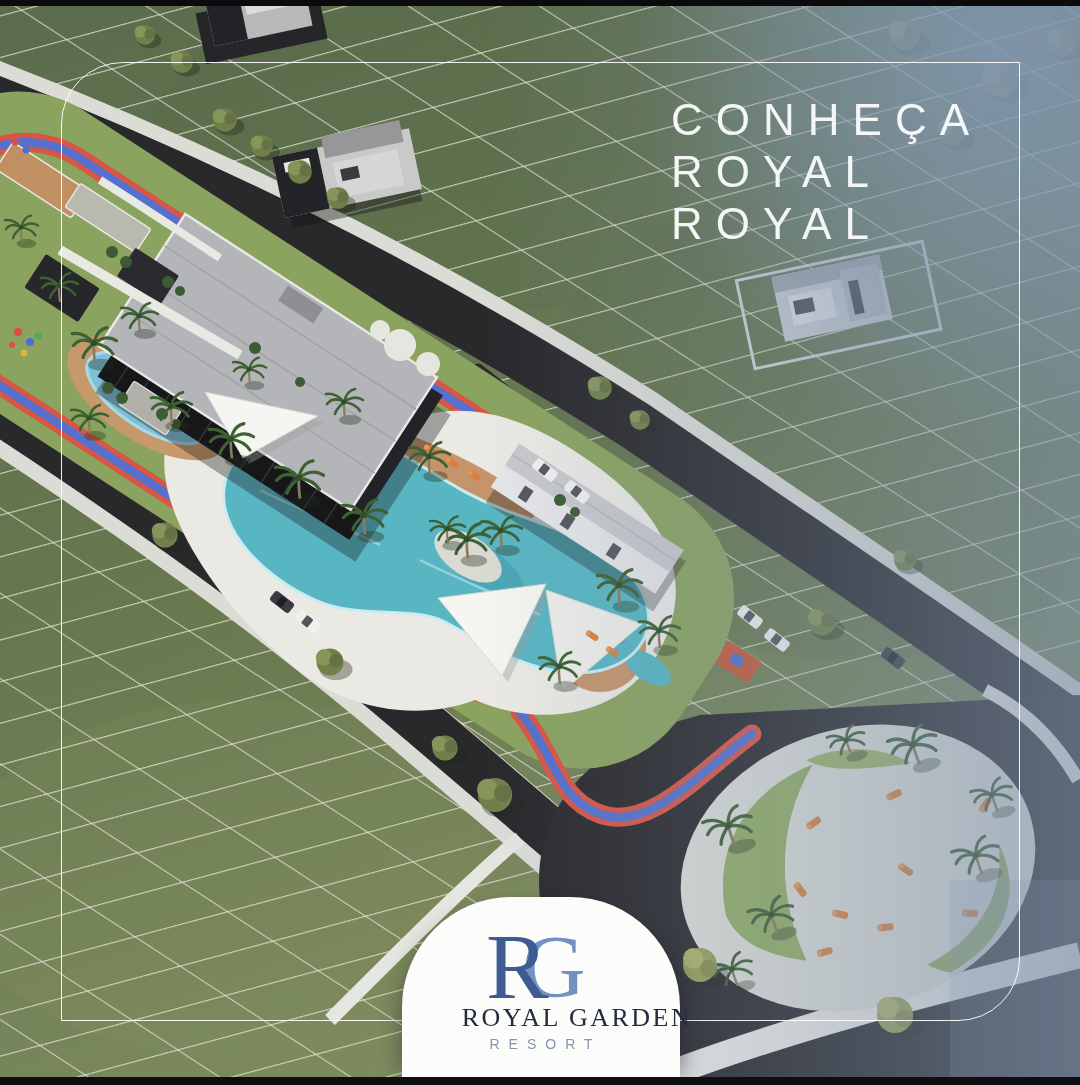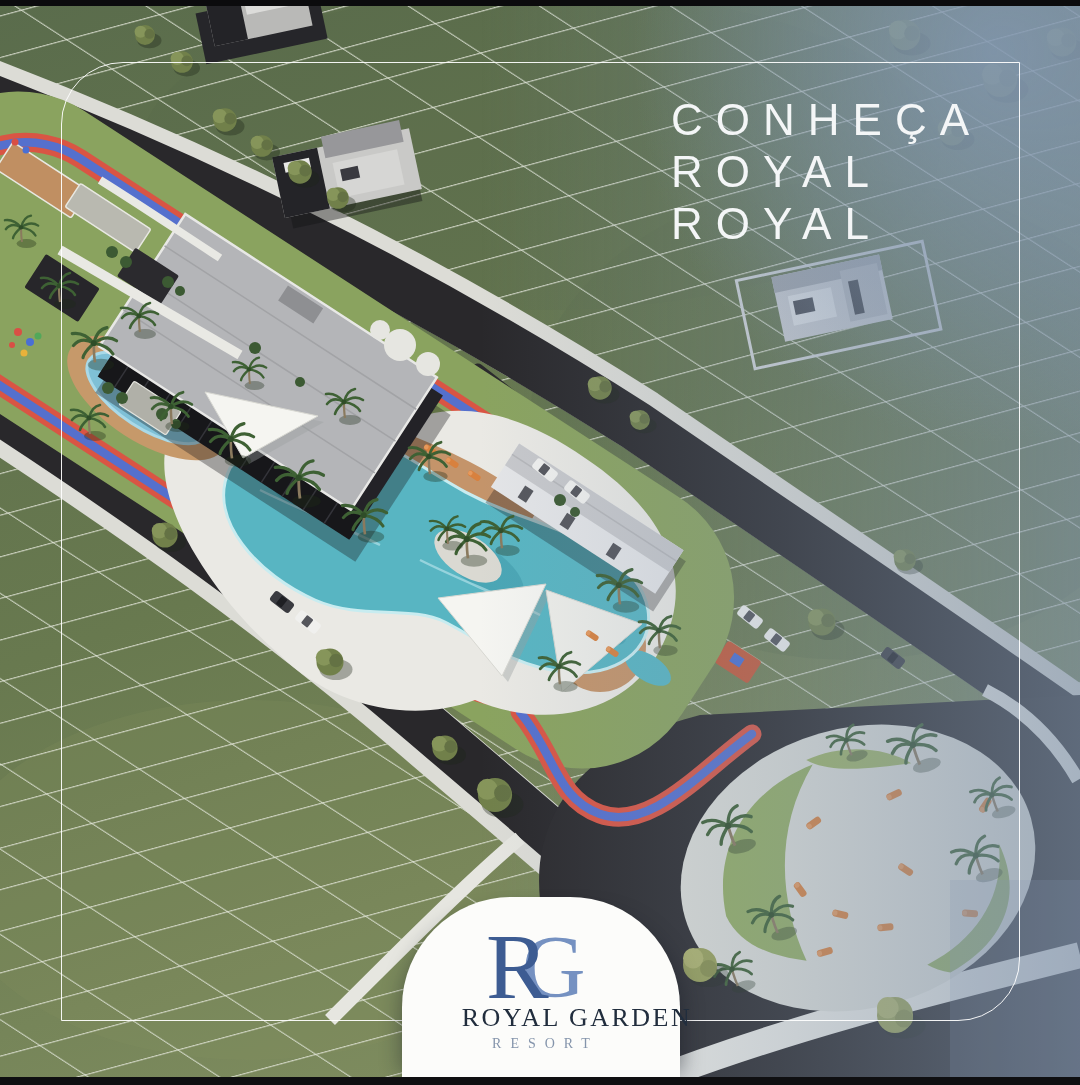--- a/index.html
+++ b/index.html
@@ -20,21 +20,21 @@
     background:#fcfcfa;border-radius:110px 110px 0 0;
     box-shadow:12px 6px 20px -10px rgba(25,30,40,.5),-12px 6px 20px -10px rgba(25,30,40,.4);}
   .monogram{position:absolute;left:0;top:0;width:100%;height:112px;
     font-family:"Liberation Serif",serif;line-height:1;}
   .mono-g{position:absolute;left:120px;top:26px;font-size:88px;color:#7591c1;}
   .mono-r{position:absolute;left:84px;top:22px;font-size:94px;color:#3d5c92;}
   .logo-name{position:absolute;left:0;top:106px;width:100%;text-align:center;
     font-family:"Liberation Serif",serif;font-size:26px;letter-spacing:2.5px;
     color:#212d3d;white-space:nowrap;margin-left:36px;}
   .logo-sub{position:absolute;left:0;top:139px;width:100%;text-align:center;
-    font-family:Liberation Serif, serif;font-size:14px;letter-spacing:9px;
+    font-family:Liberation Sans, sans-serif;font-size:14px;letter-spacing:9px;
     padding-left:9px;box-sizing:border-box;color:#8494ab;white-space:nowrap;}
 </style>
 </head>
 <body>
 
 <div class="stage">
 
 <svg width="1080" height="1085" viewBox="0 0 1080 1085" xmlns="http://www.w3.org/2000/svg">
   <defs>
     <linearGradient id="grassG" x1="0" y1="0" x2="0.35" y2="1">

